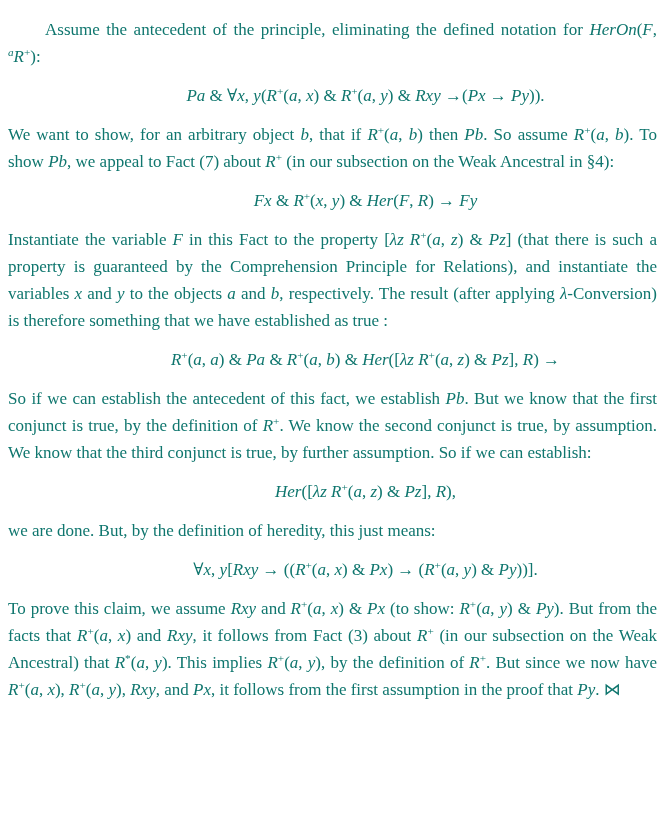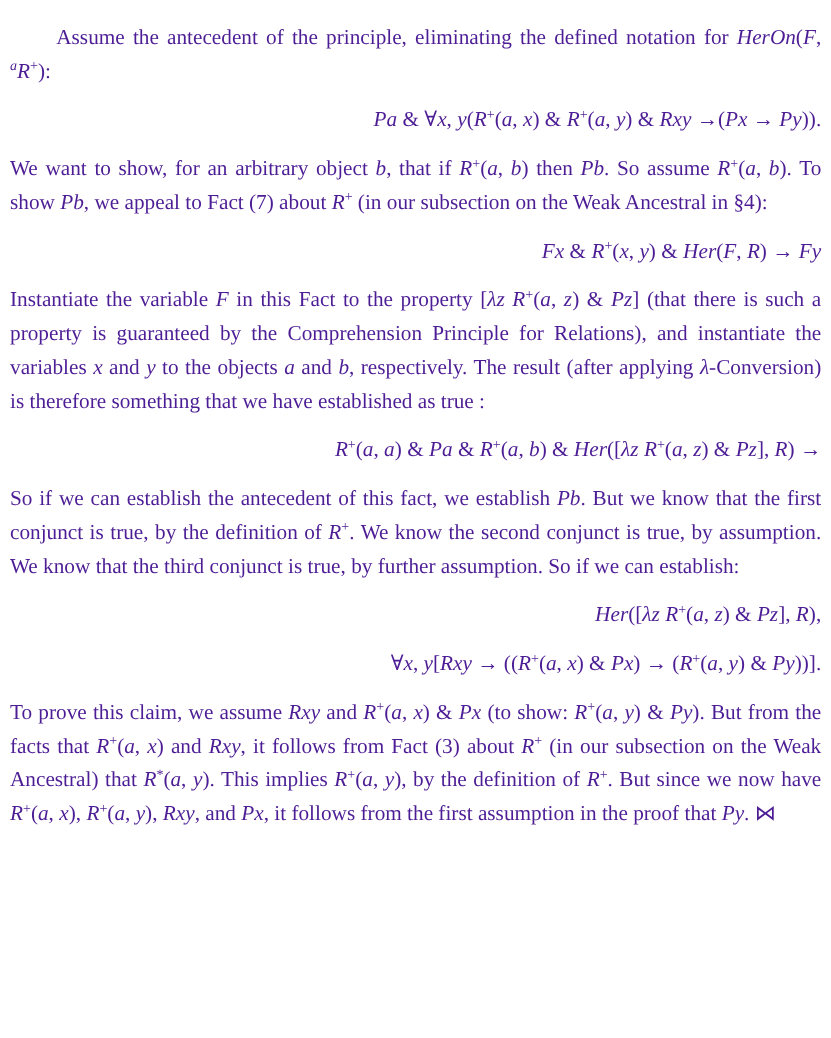--- a/index.html
+++ b/index.html
@@ -13,33 +13,33 @@
     box-sizing: border-box;
   }
   .page {
     box-sizing: border-box;
     width: 665px;
     min-height: 830px;
     padding: 5px 8px 10px 8px;
     font-family: "Liberation Serif", "DejaVu Serif", serif;
     font-size: 17px;
     line-height: 27px;
-    color: #4c1d95;
+    color: #0f766e;
     background: #ffffff;
   }
   .para {
     margin: 11px 0;
     text-align: justify;
   }
   .para.indent {
     text-indent: 37px;
   }
   .display {
     margin: 12px 0 12px 66px;
-    text-align: right;
+    text-align: center;
   }
   .fline { white-space: nowrap; }
   .fline.cont { padding-left: 13px; }
   .seg-r { font-style: normal; }
   .seg-i { font-style: italic; }
   sup.seg-s, sup.seg-si {
     font-size: 0.66em;
     line-height: 0;
     vertical-align: baseline;
     position: relative;
@@ -60,17 +60,18 @@
       <div class="fline"><span class="seg-i">Fx</span><span class="seg-r"> &amp; </span><span class="seg-i">R</span><sup class="seg-s">+</sup><span class="seg-r">(</span><span class="seg-i">x</span><span class="seg-r">, </span><span class="seg-i">y</span><span class="seg-r">) &amp; </span><span class="seg-i">Her</span><span class="seg-r">(</span><span class="seg-i">F</span><span class="seg-r">, </span><span class="seg-i">R</span><span class="seg-r">) → </span><span class="seg-i">Fy</span></div>
     </div>
     <p class="para"><span class="seg-r">Instantiate the variable </span><span class="seg-i">F</span><span class="seg-r"> in this Fact to the property [</span><span class="seg-i">λz R</span><sup class="seg-s">+</sup><span class="seg-r">(</span><span class="seg-i">a</span><span class="seg-r">, </span><span class="seg-i">z</span><span class="seg-r">) &amp; </span><span class="seg-i">Pz</span><span class="seg-r">] (that there is such a property is guaranteed by the Comprehension Principle for Relations), and instantiate the variables </span><span class="seg-i">x</span><span class="seg-r"> and </span><span class="seg-i">y</span><span class="seg-r"> to the objects </span><span class="seg-i">a</span><span class="seg-r"> and </span><span class="seg-i">b</span><span class="seg-r">, respectively.  The result (after applying </span><span class="seg-i">λ</span><span class="seg-r">-Conversion) is therefore something that we have established as true :</span></p>
     <div class="display">
       <div class="fline"><span class="seg-i">R</span><sup class="seg-s">+</sup><span class="seg-r">(</span><span class="seg-i">a</span><span class="seg-r">, </span><span class="seg-i">a</span><span class="seg-r">) &amp; </span><span class="seg-i">Pa</span><span class="seg-r"> &amp; </span><span class="seg-i">R</span><sup class="seg-s">+</sup><span class="seg-r">(</span><span class="seg-i">a</span><span class="seg-r">, </span><span class="seg-i">b</span><span class="seg-r">) &amp; </span><span class="seg-i">Her</span><span class="seg-r">([</span><span class="seg-i">λz R</span><sup class="seg-s">+</sup><span class="seg-r">(</span><span class="seg-i">a</span><span class="seg-r">, </span><span class="seg-i">z</span><span class="seg-r">) &amp; </span><span class="seg-i">Pz</span><span class="seg-r">], </span><span class="seg-i">R</span><span class="seg-r">) →</span></div>
     </div>
     <p class="para"><span class="seg-r">So if we can establish the antecedent of this fact, we establish </span><span class="seg-i">Pb</span><span class="seg-r">.  But we know that the first conjunct is true, by the definition of </span><span class="seg-i">R</span><sup class="seg-s">+</sup><span class="seg-r">.  We know the second conjunct is true, by assumption.  We know that the third conjunct is true, by further assumption.  So if we can establish:</span></p>
     <div class="display">
       <div class="fline"><span class="seg-i">Her</span><span class="seg-r">([</span><span class="seg-i">λz R</span><sup class="seg-s">+</sup><span class="seg-r">(</span><span class="seg-i">a</span><span class="seg-r">, </span><span class="seg-i">z</span><span class="seg-r">) &amp; </span><span class="seg-i">Pz</span><span class="seg-r">], </span><span class="seg-i">R</span><span class="seg-r">),</span></div>
     </div>
+    <p class="para"><span class="seg-r">we are done.  But, by the definition of heredity, this just means:</span></p>
     <div class="display">
       <div class="fline"><span class="seg-r">∀</span><span class="seg-i">x</span><span class="seg-r">, </span><span class="seg-i">y</span><span class="seg-r">[</span><span class="seg-i">Rxy</span><span class="seg-r"> → ((</span><span class="seg-i">R</span><sup class="seg-s">+</sup><span class="seg-r">(</span><span class="seg-i">a</span><span class="seg-r">, </span><span class="seg-i">x</span><span class="seg-r">) &amp; </span><span class="seg-i">Px</span><span class="seg-r">) → (</span><span class="seg-i">R</span><sup class="seg-s">+</sup><span class="seg-r">(</span><span class="seg-i">a</span><span class="seg-r">, </span><span class="seg-i">y</span><span class="seg-r">) &amp; </span><span class="seg-i">Py</span><span class="seg-r">))].</span></div>
     </div>
     <p class="para"><span class="seg-r">To prove this claim, we assume </span><span class="seg-i">Rxy</span><span class="seg-r"> and </span><span class="seg-i">R</span><sup class="seg-s">+</sup><span class="seg-r">(</span><span class="seg-i">a</span><span class="seg-r">, </span><span class="seg-i">x</span><span class="seg-r">) &amp; </span><span class="seg-i">Px</span><span class="seg-r"> (to show:  </span><span class="seg-i">R</span><sup class="seg-s">+</sup><span class="seg-r">(</span><span class="seg-i">a</span><span class="seg-r">, </span><span class="seg-i">y</span><span class="seg-r">) &amp; </span><span class="seg-i">Py</span><span class="seg-r">).  But from the facts that </span><span class="seg-i">R</span><sup class="seg-s">+</sup><span class="seg-r">(</span><span class="seg-i">a</span><span class="seg-r">, </span><span class="seg-i">x</span><span class="seg-r">) and </span><span class="seg-i">Rxy</span><span class="seg-r">, it follows from Fact (3) about </span><span class="seg-i">R</span><sup class="seg-s">+</sup><span class="seg-r"> (in our subsection on the Weak Ancestral) that </span><span class="seg-i">R</span><sup class="seg-s">*</sup><span class="seg-r">(</span><span class="seg-i">a</span><span class="seg-r">, </span><span class="seg-i">y</span><span class="seg-r">).  This implies </span><span class="seg-i">R</span><sup class="seg-s">+</sup><span class="seg-r">(</span><span class="seg-i">a</span><span class="seg-r">, </span><span class="seg-i">y</span><span class="seg-r">), by the definition of </span><span class="seg-i">R</span><sup class="seg-s">+</sup><span class="seg-r">.  But since we now have </span><span class="seg-i">R</span><sup class="seg-s">+</sup><span class="seg-r">(</span><span class="seg-i">a</span><span class="seg-r">, </span><span class="seg-i">x</span><span class="seg-r">), </span><span class="seg-i">R</span><sup class="seg-s">+</sup><span class="seg-r">(</span><span class="seg-i">a</span><span class="seg-r">, </span><span class="seg-i">y</span><span class="seg-r">), </span><span class="seg-i">Rxy</span><span class="seg-r">, and </span><span class="seg-i">Px</span><span class="seg-r">, it follows from the first assumption in the proof that </span><span class="seg-i">Py</span><span class="seg-r">. ⋈</span></p>
   </div>
 
 </body></html>

